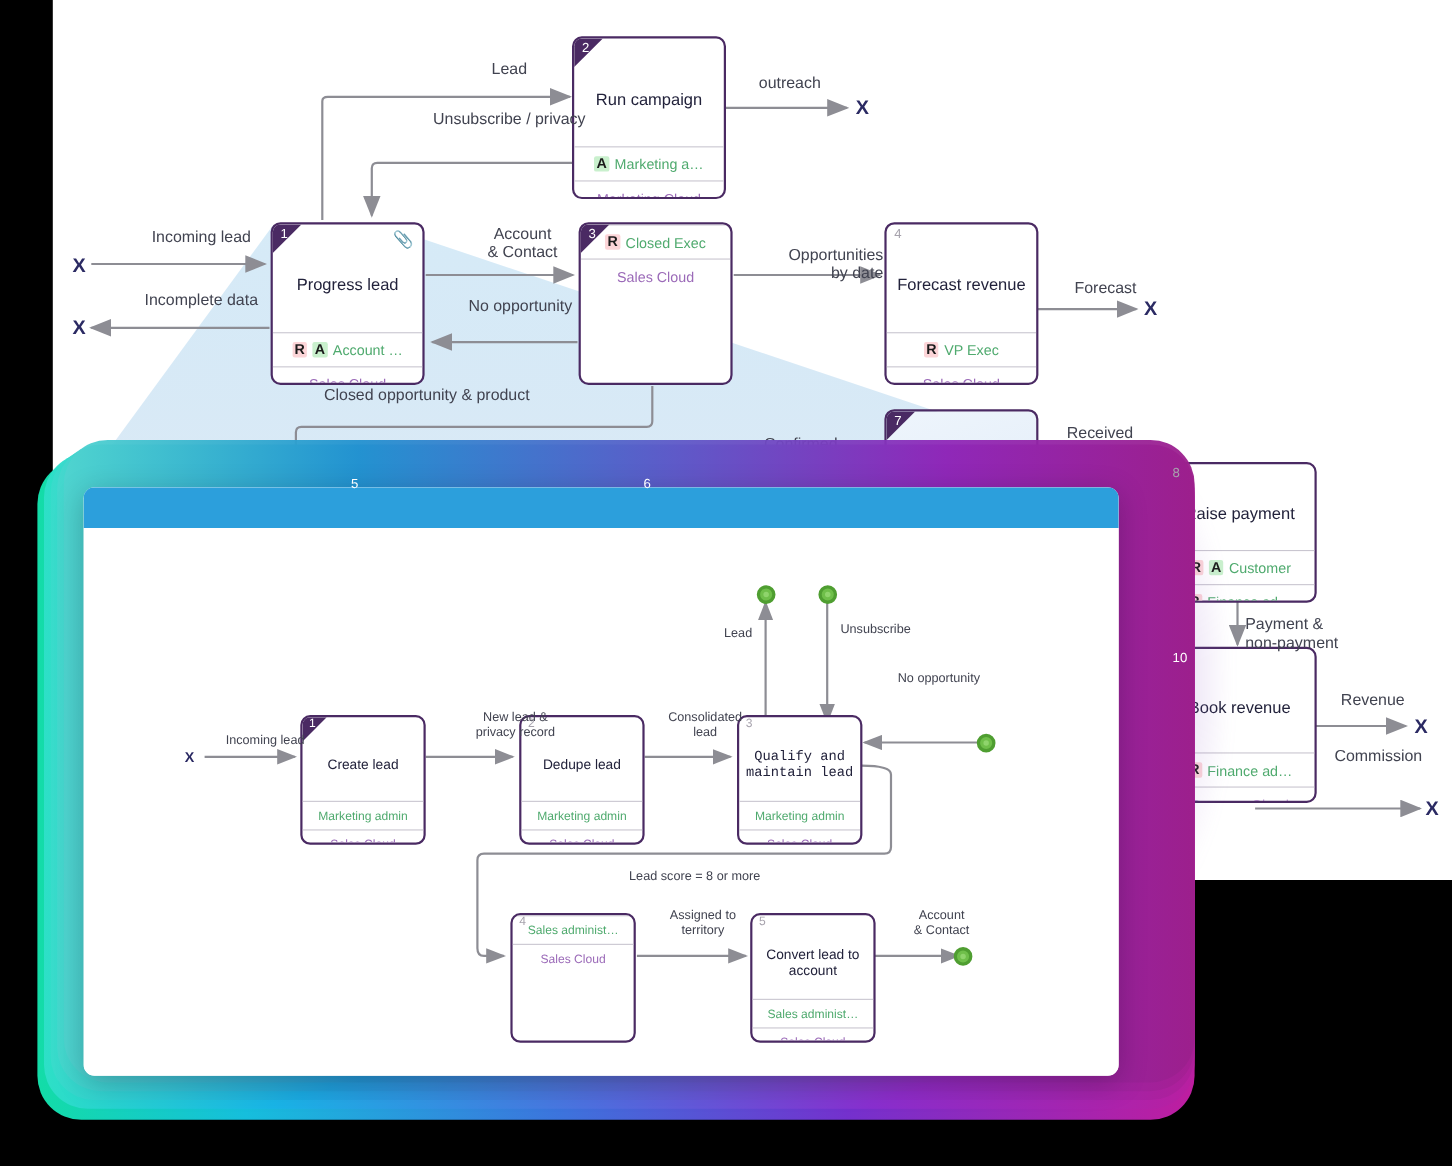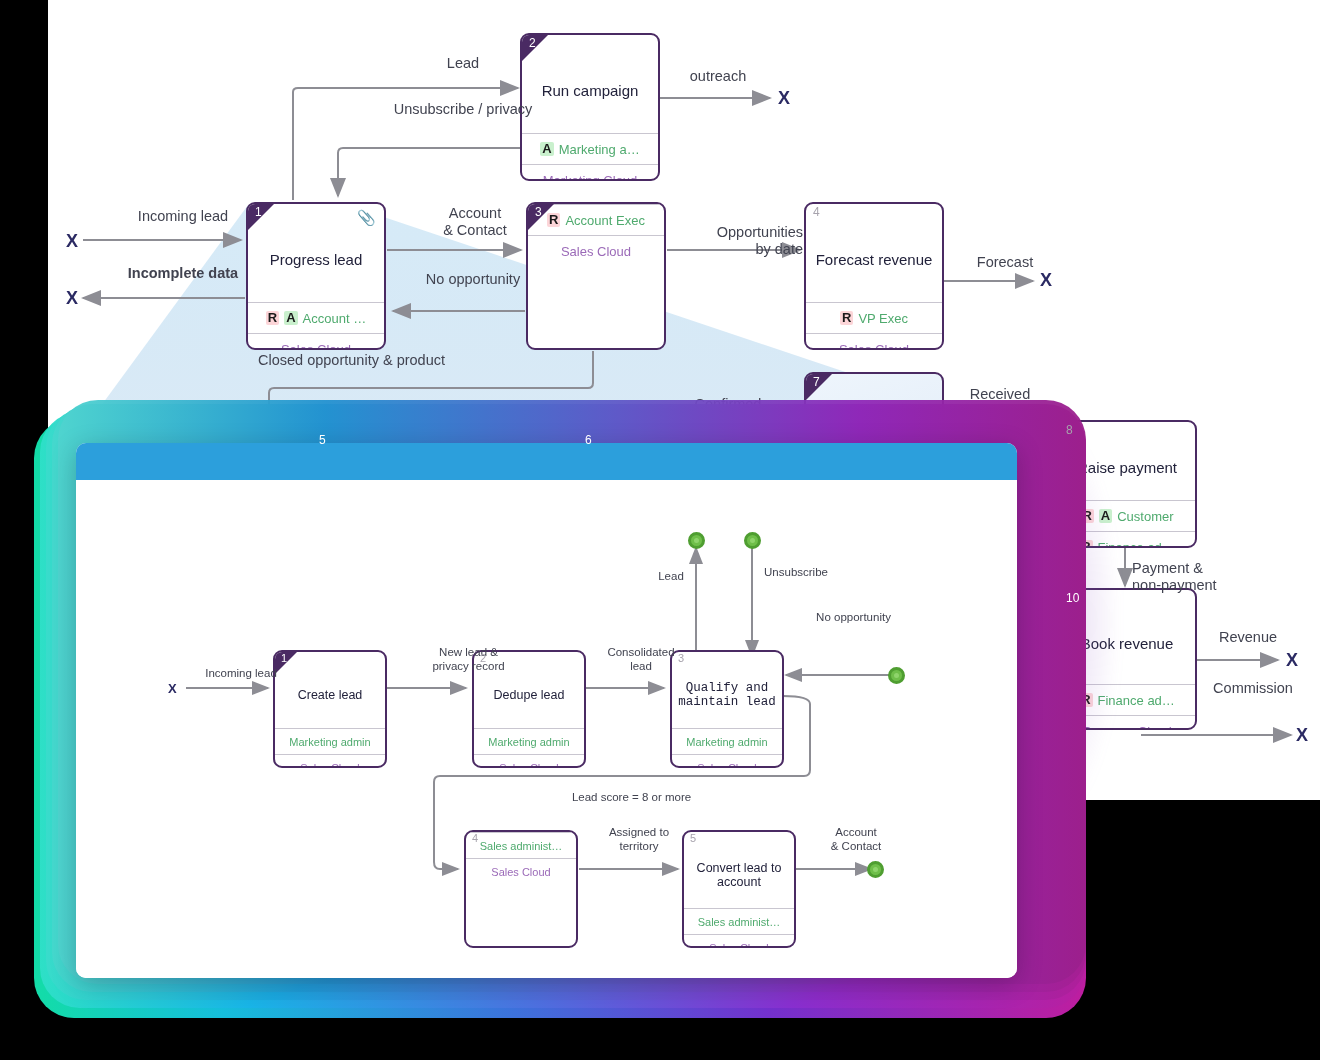--- a/index.html
+++ b/index.html
@@ -161,21 +161,21 @@
         <span class="role">Account …</span>
       </div>
       <div class="row cloud">Sales Cloud</div>
     </div>
 
     <div class="node bg-node" style="left:478px;top:202px;">
       <div class="corner"></div>
       <div class="num">3</div>
       <div class="row">
         <span class="badge r">R</span>
-        <span class="role">Account Exec</span>
+        <span class="role">Closed Exec</span>
       </div>
       <div class="row cloud">Sales Cloud</div>
     </div>
 
     <div class="node bg-node" style="left:756px;top:202px;">
       <div class="num plain">4</div>
       <div class="title">Forecast revenue</div>
       <div class="row">
         <span class="badge r">R</span>
         <span class="role">VP Exec</span>
@@ -221,28 +221,28 @@
         <span class="badge r">R</span>
         <span class="role">Finance ad…</span>
       </div>
       <div class="row cloud">Revenue Cloud</div>
     </div>
 
     <div class="lbl bg-lbl" style="left:375px;top:55px;width:80px;">Lead</div>
     <div class="lbl bg-lbl" style="left:300px;top:101px;width:230px;">Unsubscribe / privacy</div>
     <div class="lbl bg-lbl" style="left:620px;top:68px;width:100px;">outreach</div>
     <div class="lbl bg-lbl" style="left:45px;top:208px;width:180px;">Incoming lead</div>
-    <div class="lbl bg-lbl" style="left:45px;top:265px;width:180px;font-weight:bold;">Incomplete data</div>
+    <div class="lbl bg-lbl" style="left:45px;top:265px;width:180px;">Incomplete data</div>
     <div class="lbl bg-lbl" style="left:352px;top:205px;width:150px;">Account
 &amp; Contact</div>
     <div class="lbl bg-lbl" style="left:350px;top:271px;width:150px;">No opportunity</div>
     <div class="lbl bg-lbl" style="left:620px;top:224px;width:135px;text-align:right;">Opportunities
 by date</div>
     <div class="lbl bg-lbl" style="left:902px;top:254px;width:110px;">Forecast</div>
-    <div class="lbl bg-lbl" style="left:210px;top:352px;width:260px;text-align:left;">Closed opportunity &amp; product</div>
+    <div class="lbl bg-lbl" style="left:210px;top:352px;width:260px;text-align:center;">Closed opportunity &amp; product</div>
     <div class="lbl bg-lbl" style="left:620px;top:396px;width:120px;">Confirmed</div>
     <div class="lbl bg-lbl" style="left:892px;top:386px;width:120px;">Received</div>
     <div class="lbl bg-lbl" style="left:1084px;top:560px;width:150px;text-align:left;">Payment &amp;
 non-payment</div>
     <div class="lbl bg-lbl" style="left:1140px;top:629px;width:120px;">Revenue</div>
     <div class="lbl bg-lbl" style="left:1140px;top:680px;width:130px;">Commission</div>
 
     <div class="xterm bg-x" style="left:18px;top:231px;">X</div>
     <div class="xterm bg-x" style="left:18px;top:288px;">X</div>
     <div class="xterm bg-x" style="left:730px;top:88px;">X</div>

